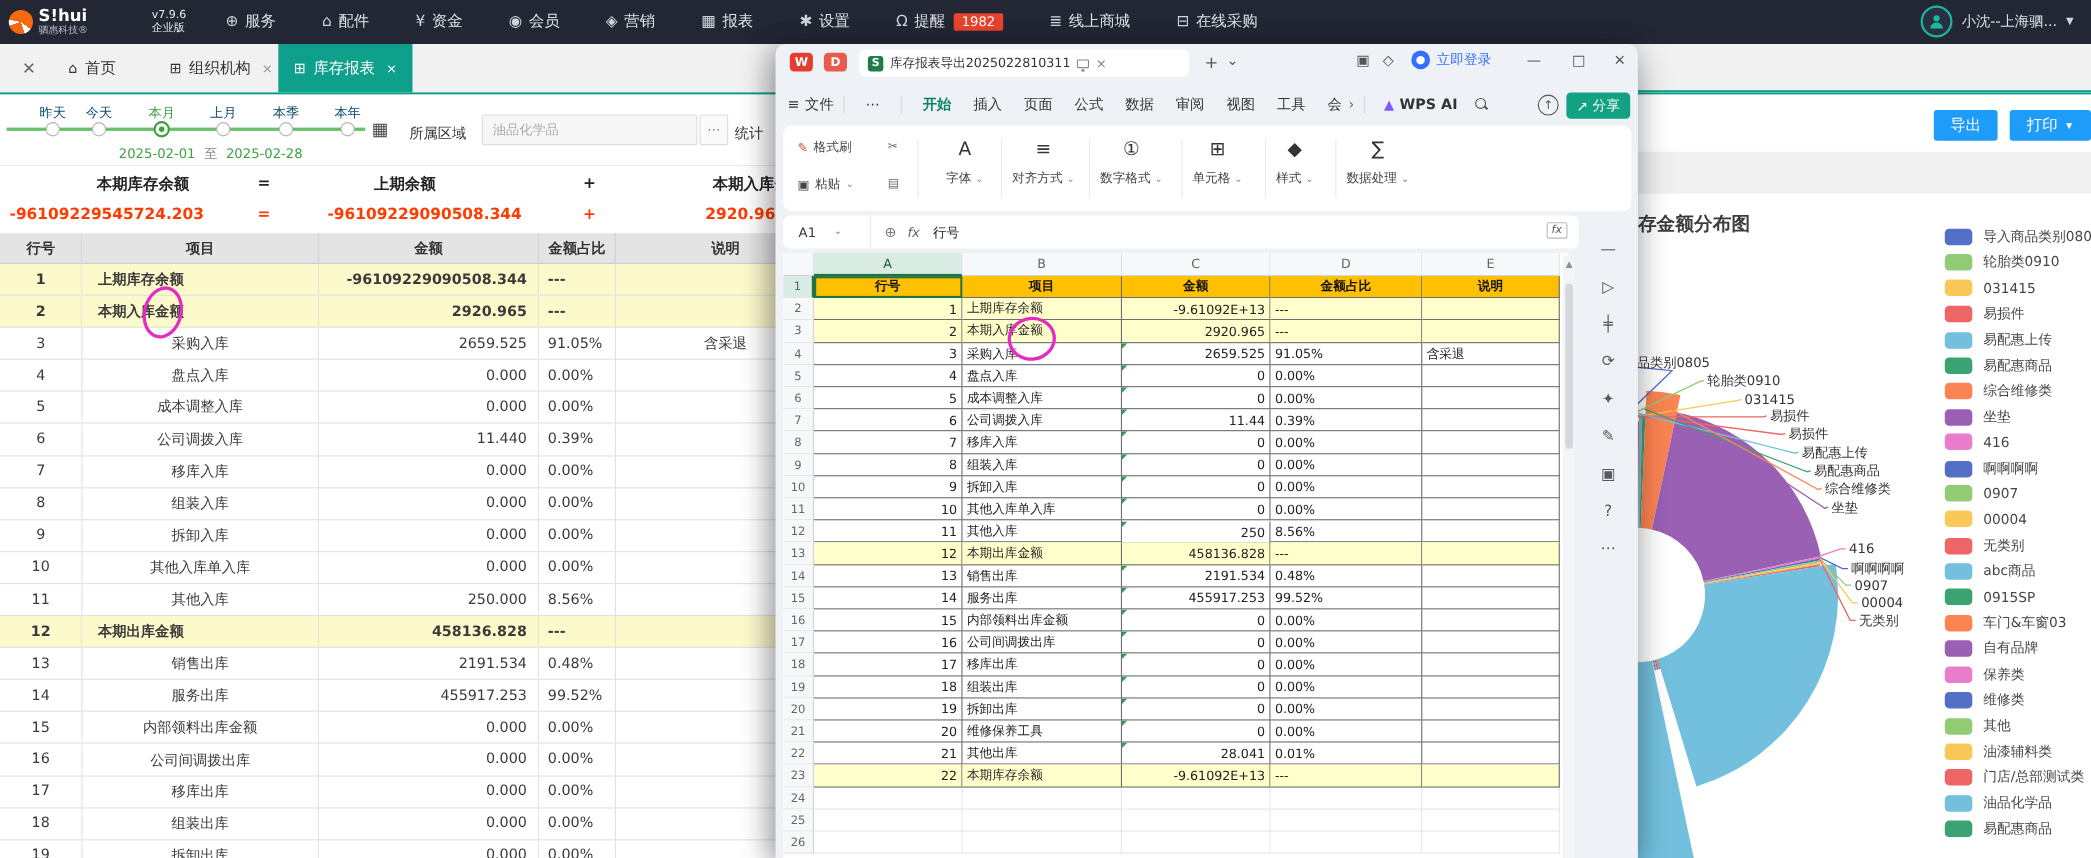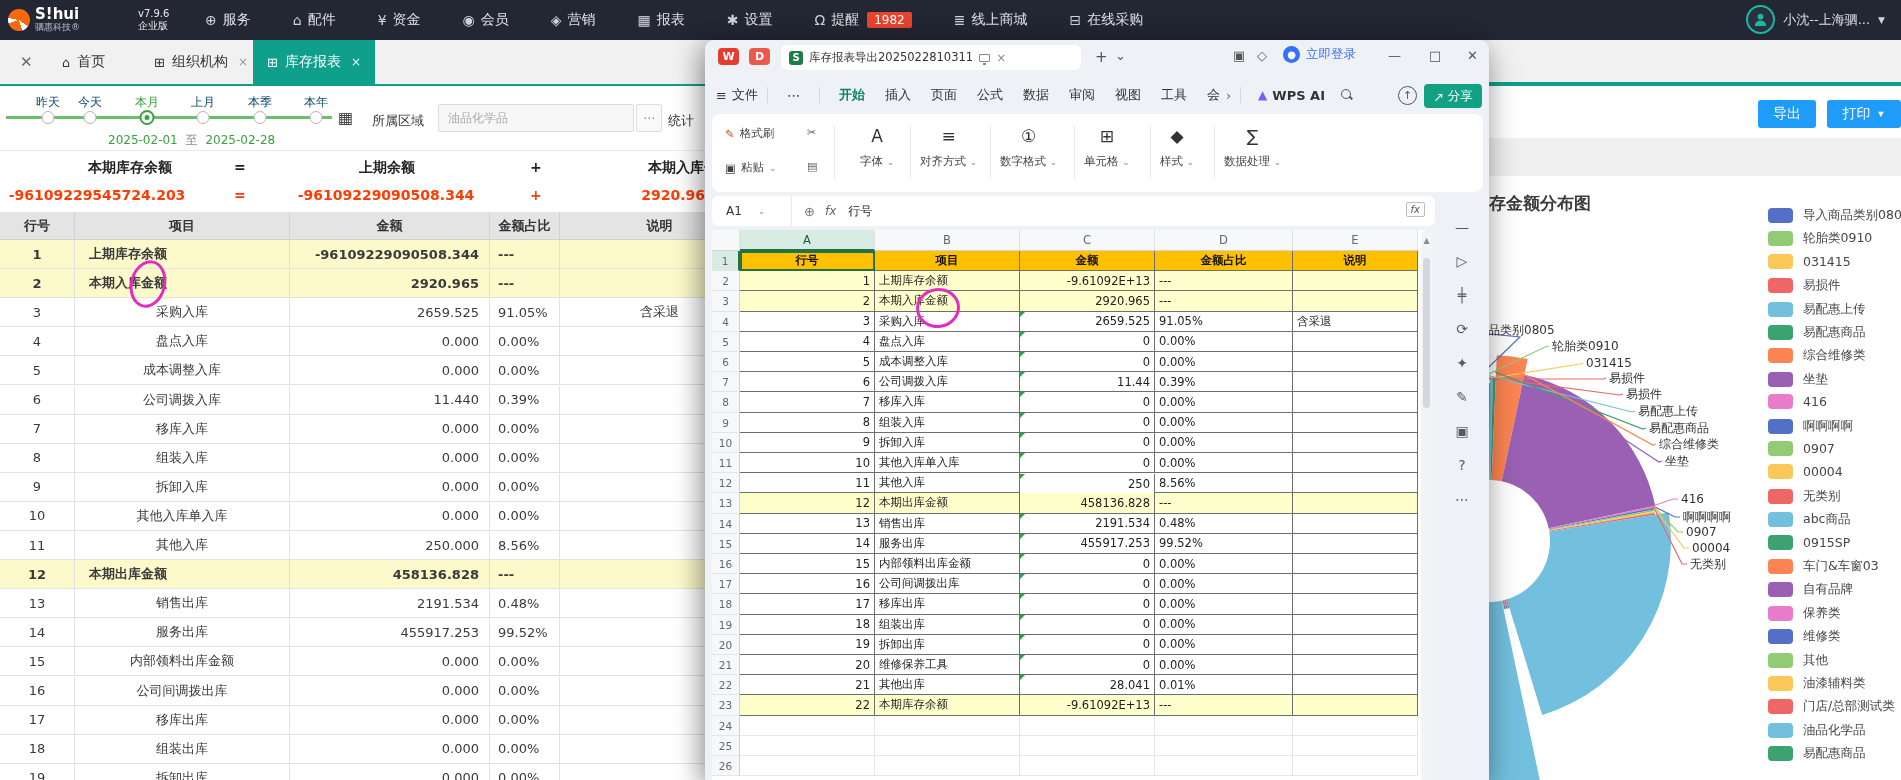--- a/index.html
+++ b/index.html
@@ -275,21 +275,21 @@
     <div id="daterange">
       <span>2025-02-01</span>
       <span class="zhi">至</span>
       <span>2025-02-28</span>
     </div>
   </div>
 
   <div id="summary" class="abs">
     <span class="sm-lab" style="left:130px;">本期库存余额</span>
     <span class="sm-op-b" style="left:234px;">=</span>
-    <span class="sm-lab" style="left:387px;">上期余额</span>
+    <span class="sm-lab" style="left:368px;">上期余额</span>
     <span class="sm-op-b" style="left:530px;">+</span>
     <span class="sm-lab" style="left:690px;">本期入库金额</span>
     <span class="sm-val" style="left:97px;">-96109229545724.203</span>
     <span class="sm-op-r" style="left:234px;">=</span>
     <span class="sm-val" style="left:386px;">-96109229090508.344</span>
     <span class="sm-op-r" style="left:530px;">+</span>
     <span class="sm-val" style="left:678px;">2920.965</span>
   </div>
 
   <div id="erp-table" class="abs">

